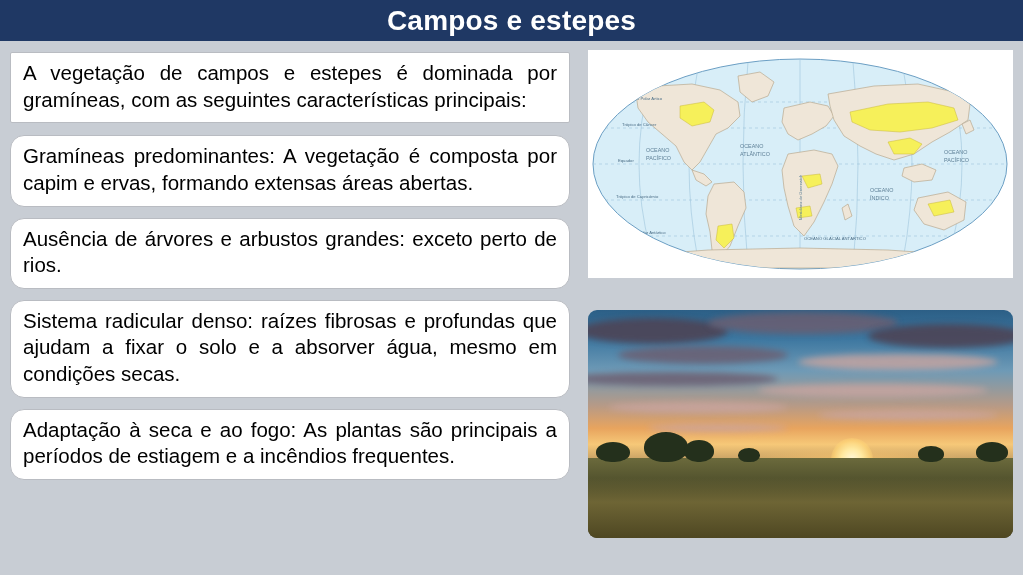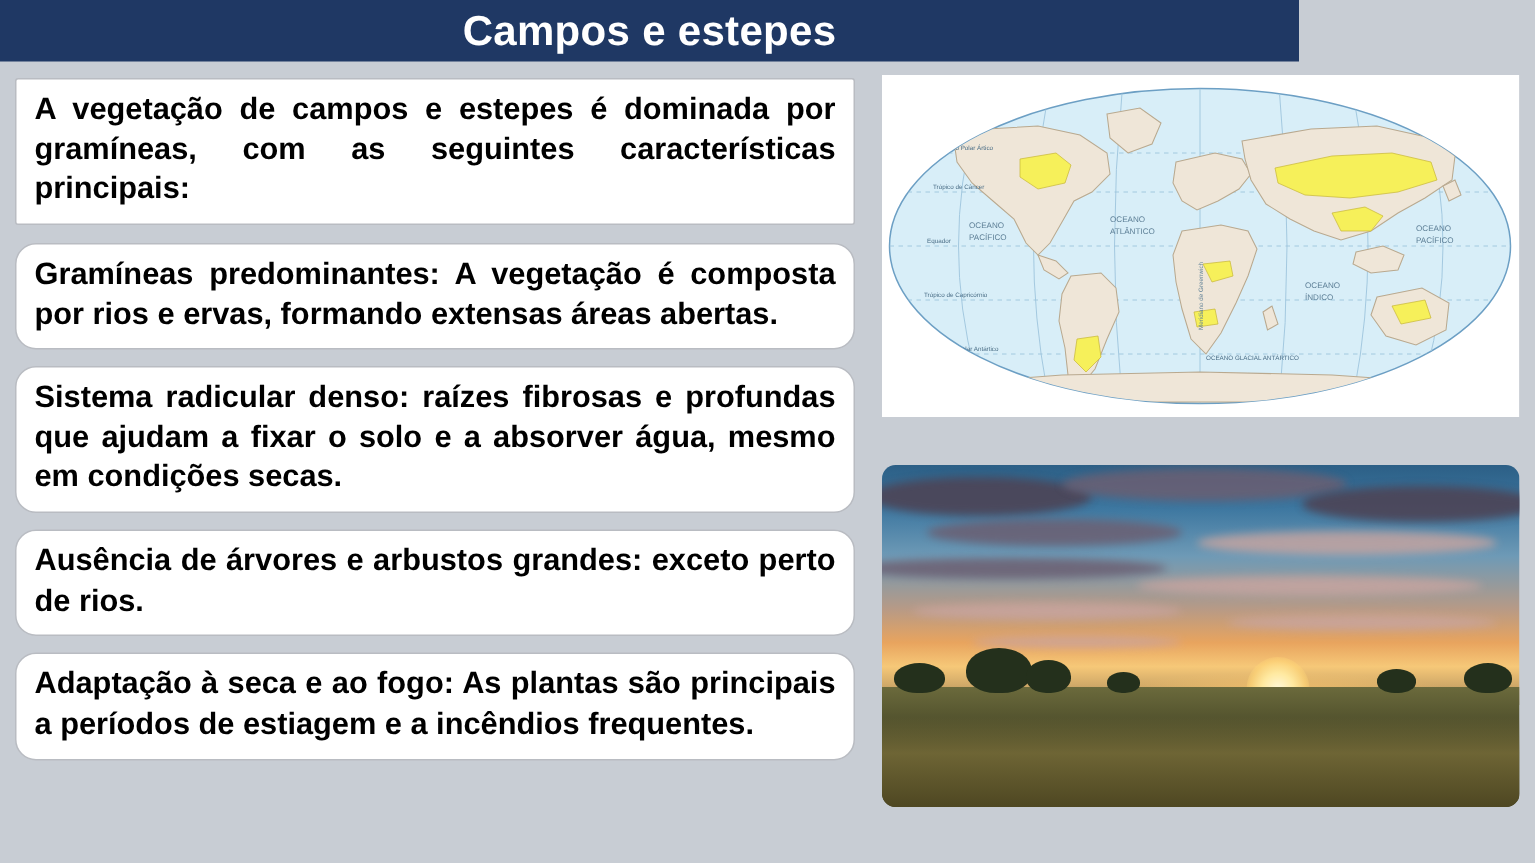--- a/index.html
+++ b/index.html
@@ -18,21 +18,21 @@
     position: absolute;
     left: 0; top: 0;
     width: 1023px;
     height: 575px;
     background: #c8cdd4;
   }
   
   #title-bar {
     position: absolute;
     left: 0; top: 0;
-    width: 866px;
+    width: 1023px;
     height: 41px;
     background: #1f3864;
     display: flex;
     align-items: center;
     justify-content: center;
   }
   #title-text {
     color: #ffffff;
     font-size: 28px;
     font-weight: bold;
@@ -60,21 +60,20 @@
   .card.intro {
     border-radius: 2px;
     margin-bottom: 12px;
   }
   .card.rounded {
     border-radius: 14px;
     margin-bottom: 11px;
   }
   .card p {
     margin: 0;
-    font-weight: bold;
   }
   
   #map-wrap {
     position: absolute;
     left: 588px;
     top: 50px;
     width: 425px;
     height: 228px;
     overflow: hidden;
   }
@@ -160,29 +159,29 @@
     <div id="title-text">Campos e estepes</div>
   </div>
 
   <div id="left-col">
 
     <div class="card intro">
       <p>A vegetação de campos e estepes é dominada por gramíneas, com as seguintes características principais:</p>
     </div>
 
     <div class="card rounded">
-      <p>Gramíneas predominantes: A vegetação é composta por rios e ervas, formando extensas áreas abertas.</p>
+      <p>Gramíneas predominantes: A vegetação é composta por capim e ervas, formando extensas áreas abertas.</p>
+    </div>
+
+    <div class="card rounded">
+      <p>Ausência de árvores e arbustos grandes: exceto perto de rios.</p>
     </div>
 
     <div class="card rounded">
       <p>Sistema radicular denso: raízes fibrosas e profundas que ajudam a fixar o solo e a absorver água, mesmo em condições secas.</p>
-    </div>
-
-    <div class="card rounded">
-      <p>Ausência de árvores e arbustos grandes: exceto perto de rios.</p>
     </div>
 
     <div class="card rounded">
       <p>Adaptação à seca e ao fogo: As plantas são principais a períodos de estiagem e a incêndios frequentes.</p>
     </div>
 
   </div>
 
   <div id="map-wrap">
     <svg id="map-svg" width="425" height="228" viewBox="0 0 425 228" xmlns="http://www.w3.org/2000/svg">

